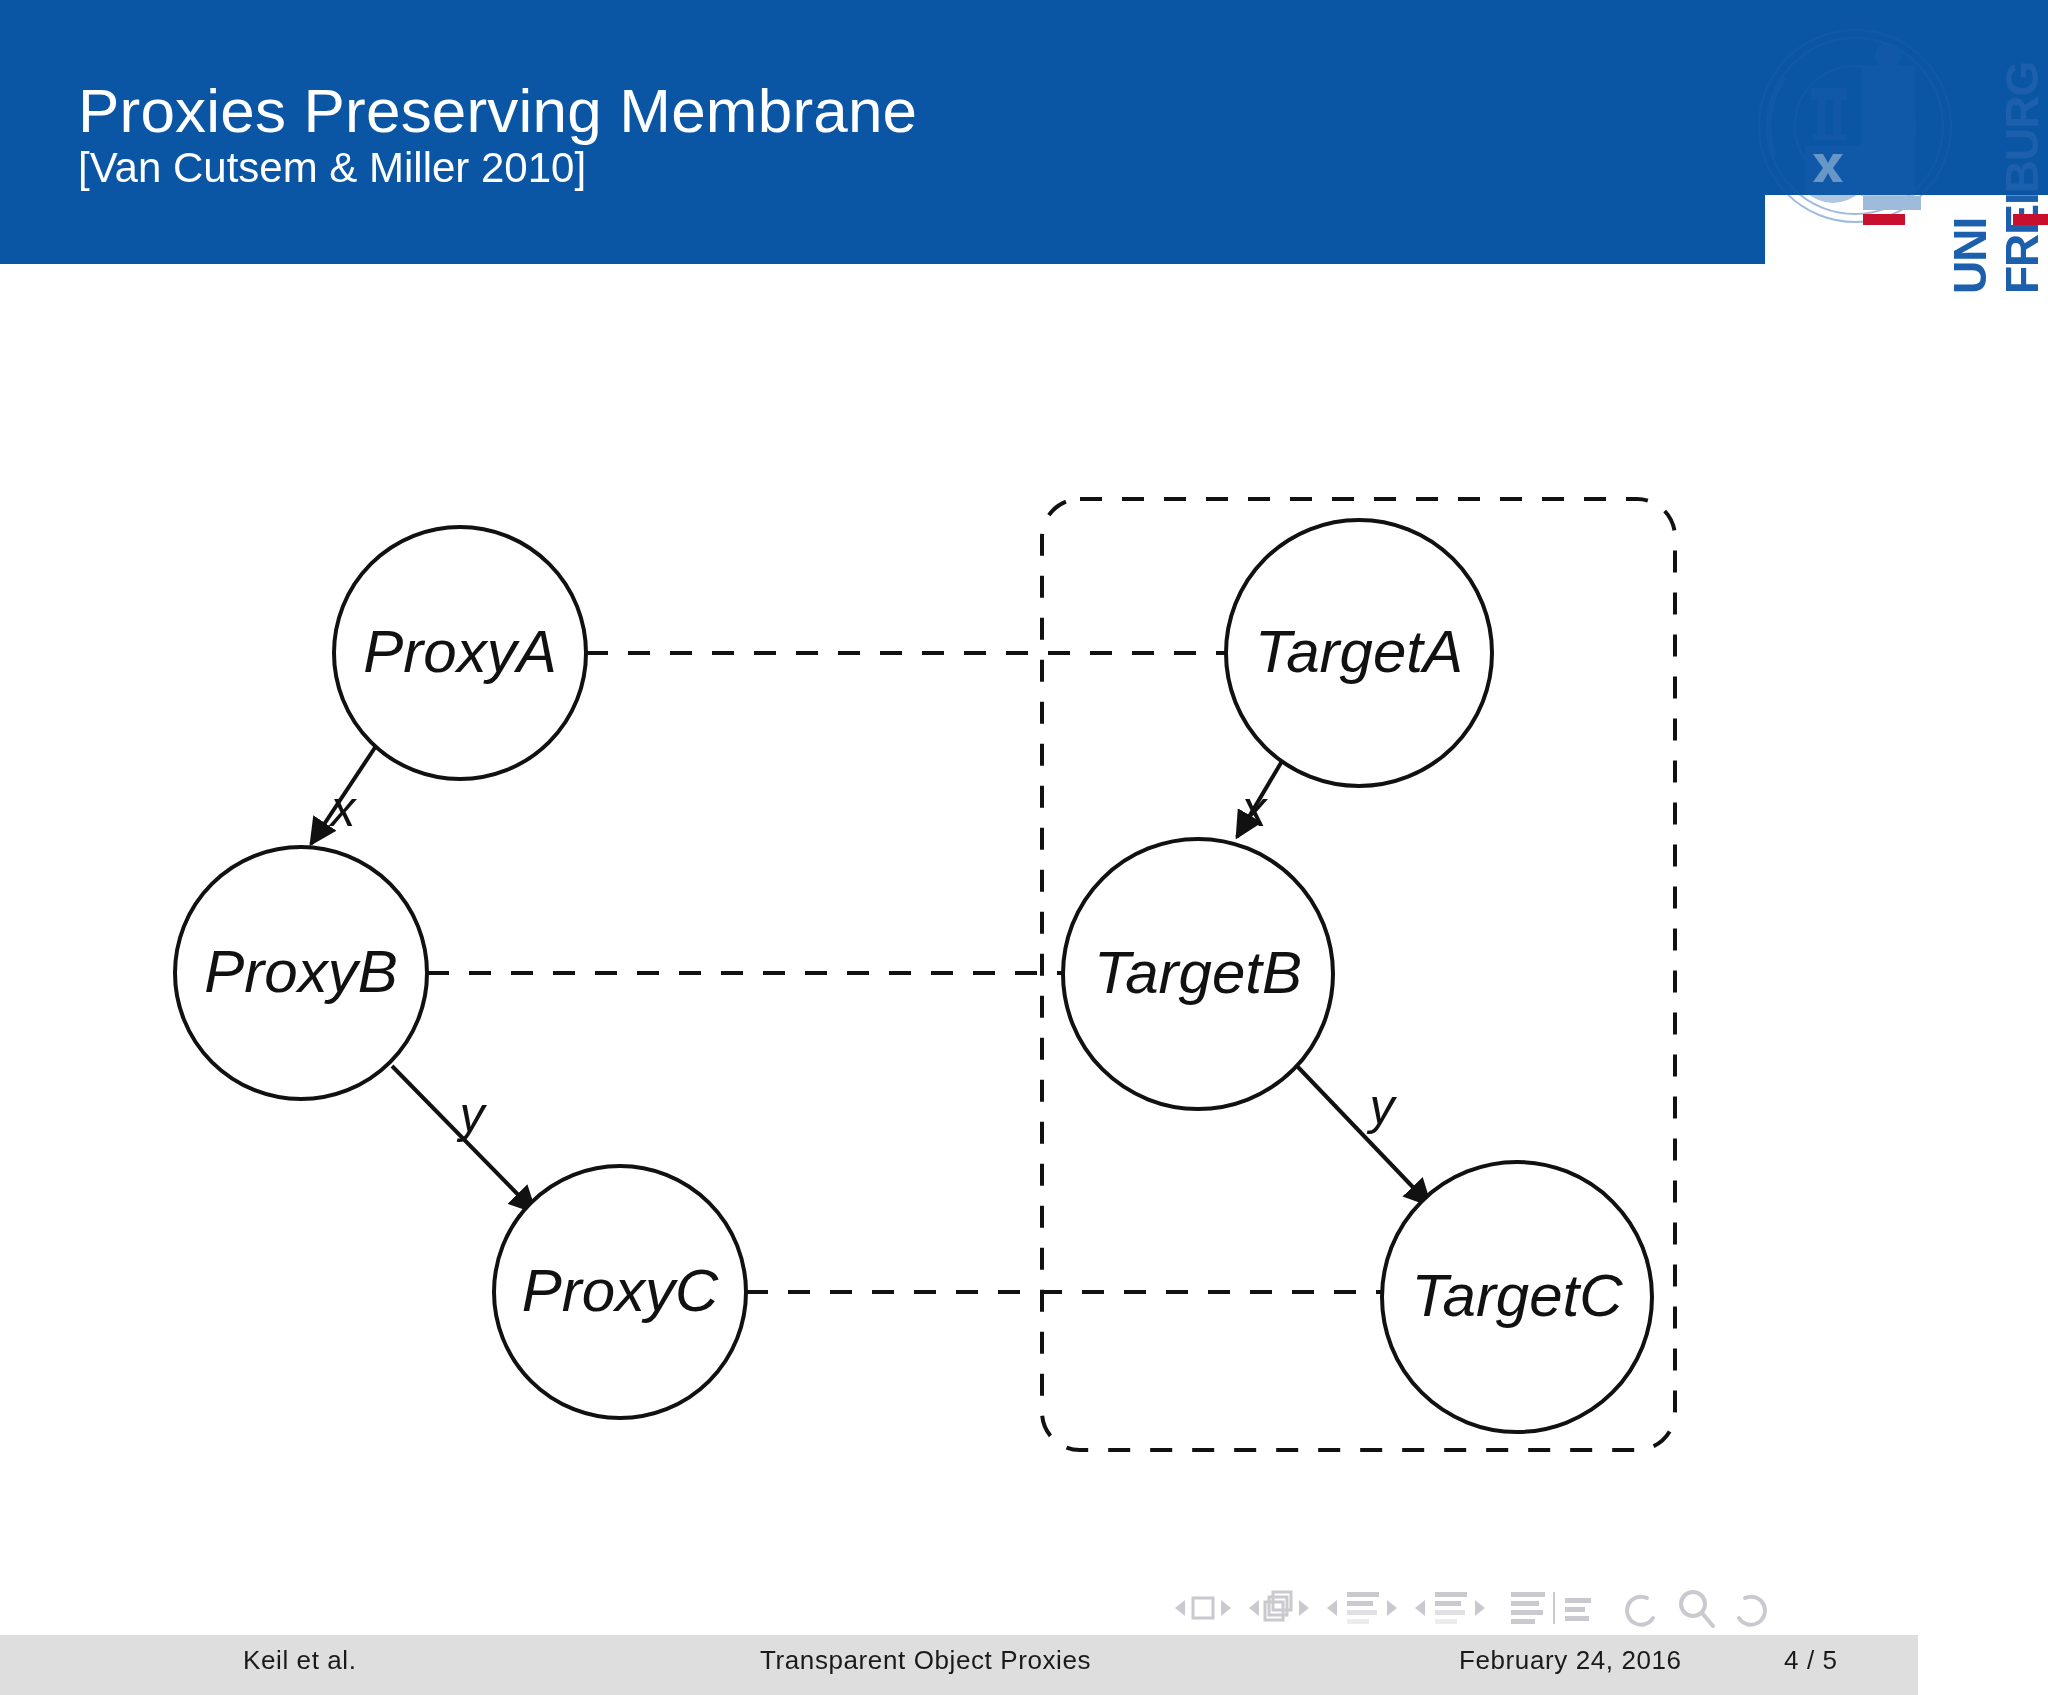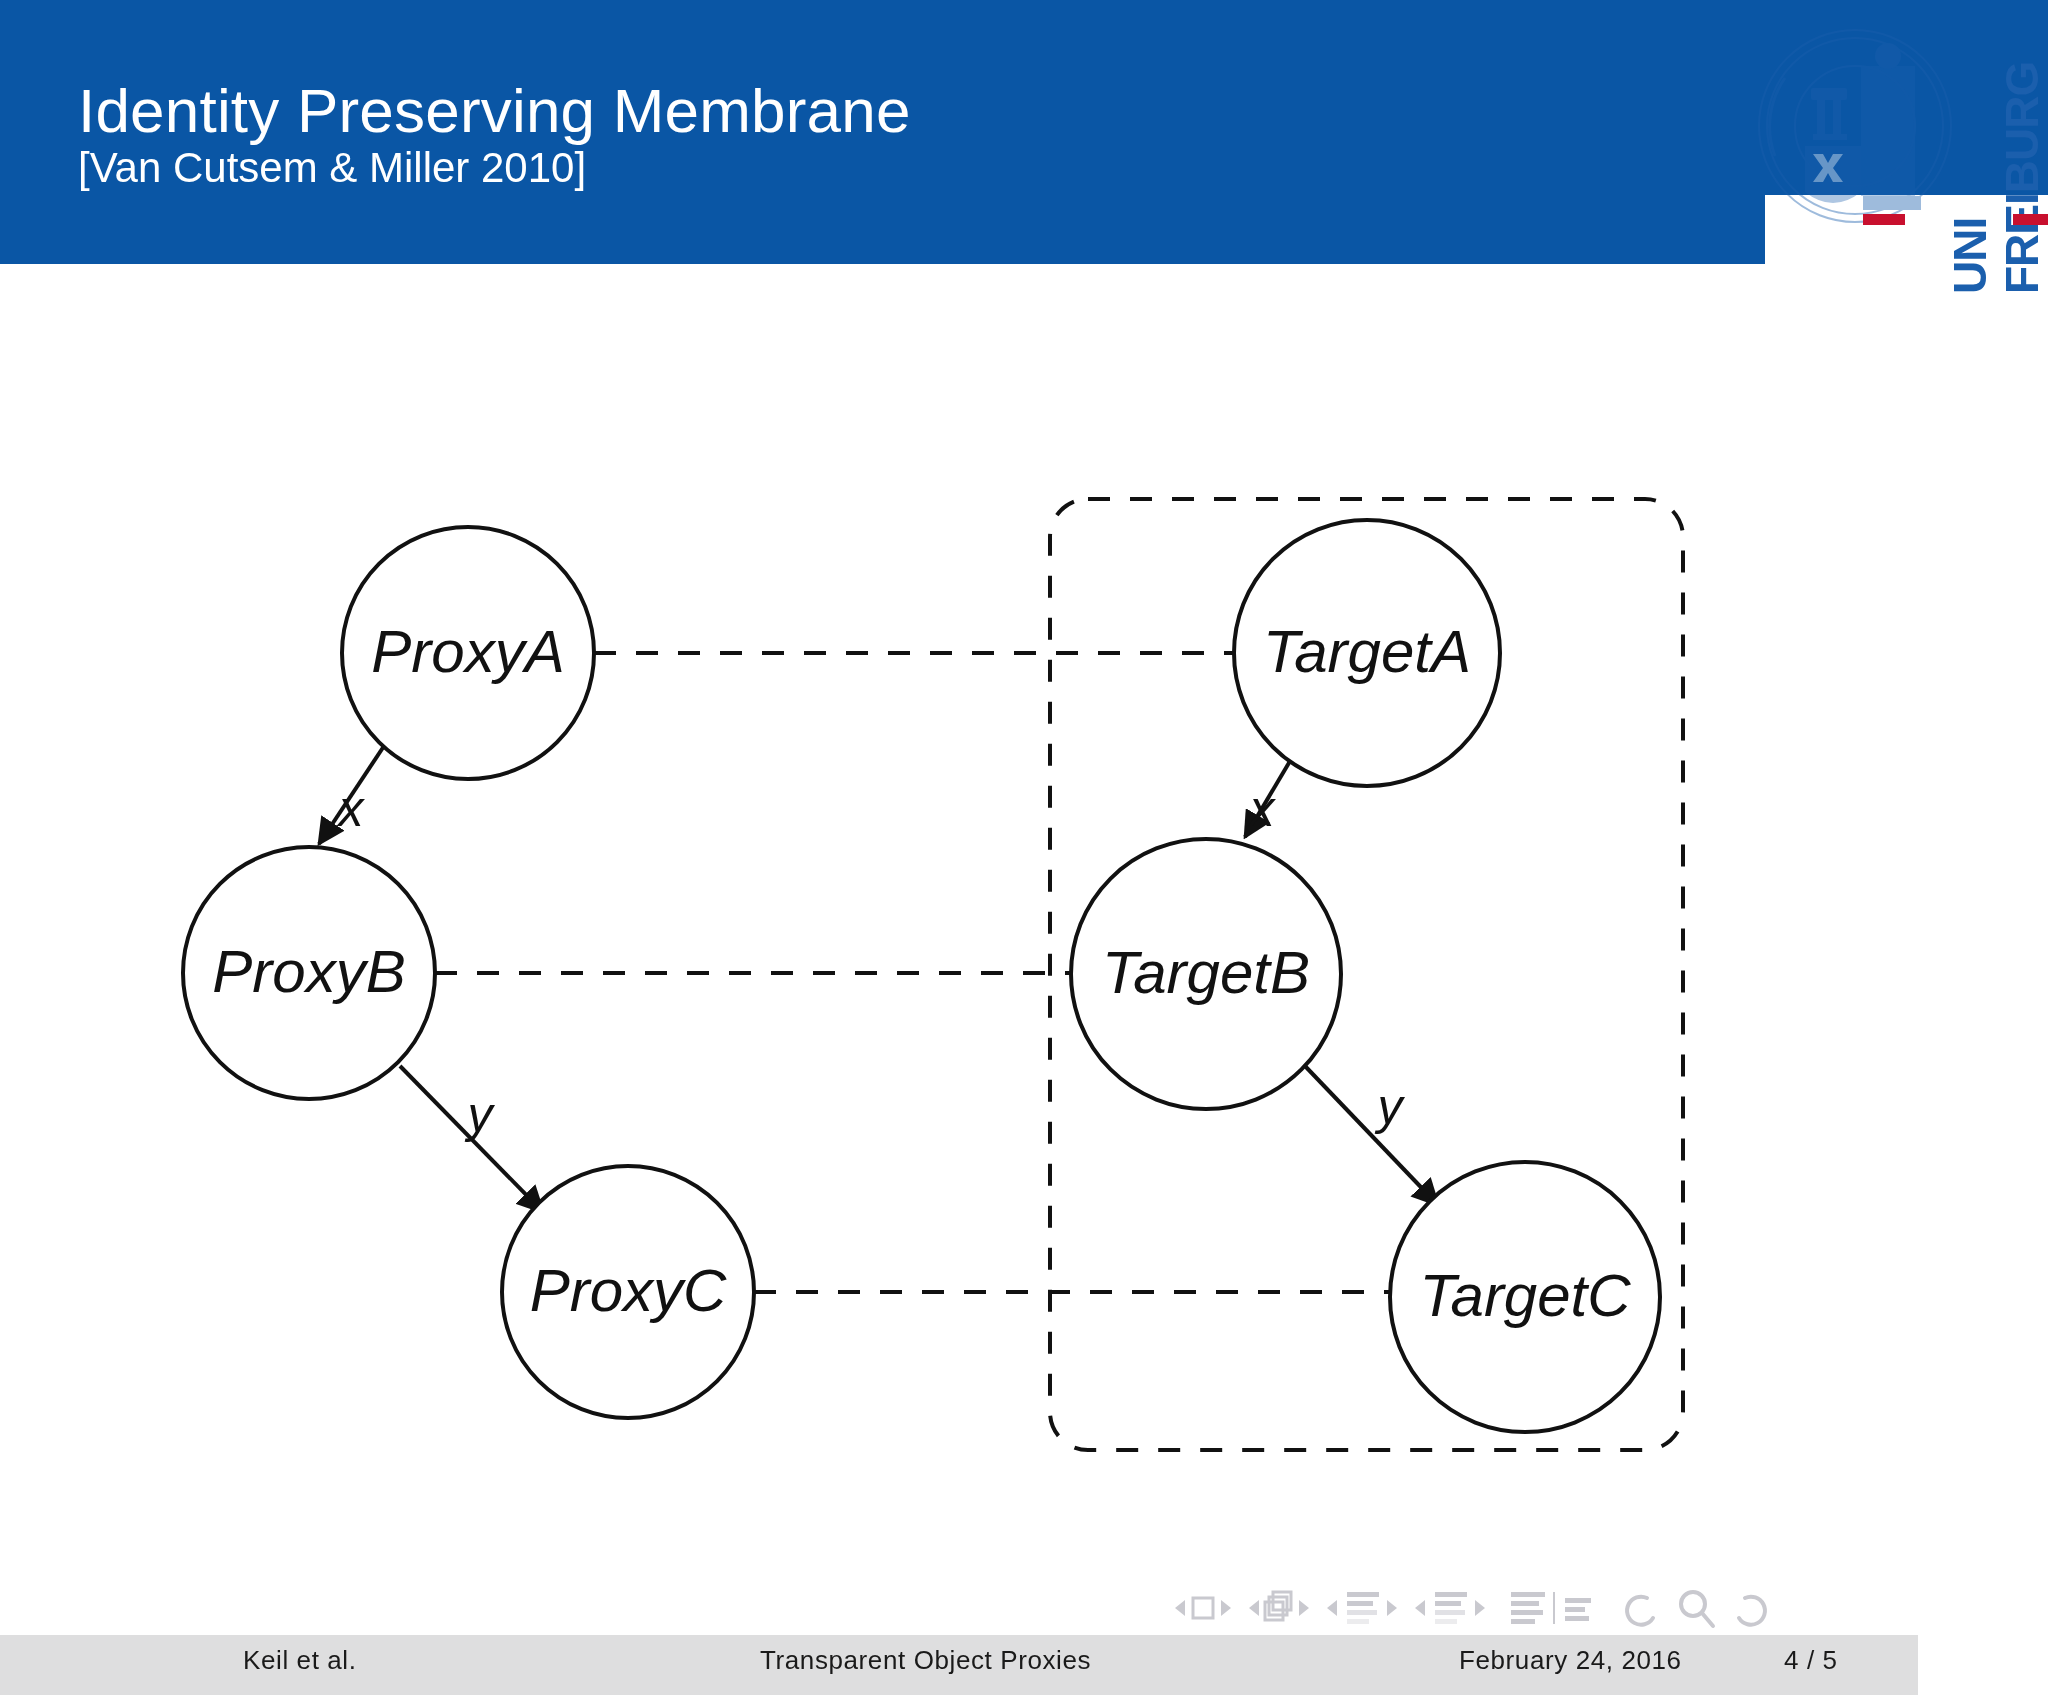--- a/index.html
+++ b/index.html
@@ -104,21 +104,21 @@
     position: absolute;
     height: 11px;
     background: #c8102e;
   }
   #logo-red-1 { left: 108px; top: 188px; width: 42px; }
   #logo-red-2 { left: 258px; top: 188px; width: 42px; }
 
   
   #diagram {
     position: absolute;
-    left: 8px;
+    left: 0;
     top: 300px;
     width: 1709px;
     height: 1260px;
   }
   #diagram svg {
     display: block;
   }
   .node-label {
     font-family: "Liberation Sans", sans-serif;
     font-style: italic;
@@ -165,21 +165,21 @@
 </style>
 </head>
 <body>
 
 <div id="slide">
 
   <div id="header-bar"></div>
   <div id="header-bar-right"></div>
 
   <div id="title-block">
-    <div id="slide-title">Identity Preserving Membrane</div>
+    <div id="slide-title">Proxies Preserving Membrane</div>
     <div id="slide-subtitle">[Van Cutsem &amp; Miller 2010]</div>
   </div>
 
   <div id="logo">
     <svg id="logo-seal" viewBox="0 0 200 200">
       <g fill="none" stroke="#1b5fad" stroke-width="2">
         <circle cx="100" cy="100" r="96"></circle>
         <circle cx="100" cy="100" r="88"></circle>
         <circle cx="100" cy="100" r="60"></circle>
       </g>

